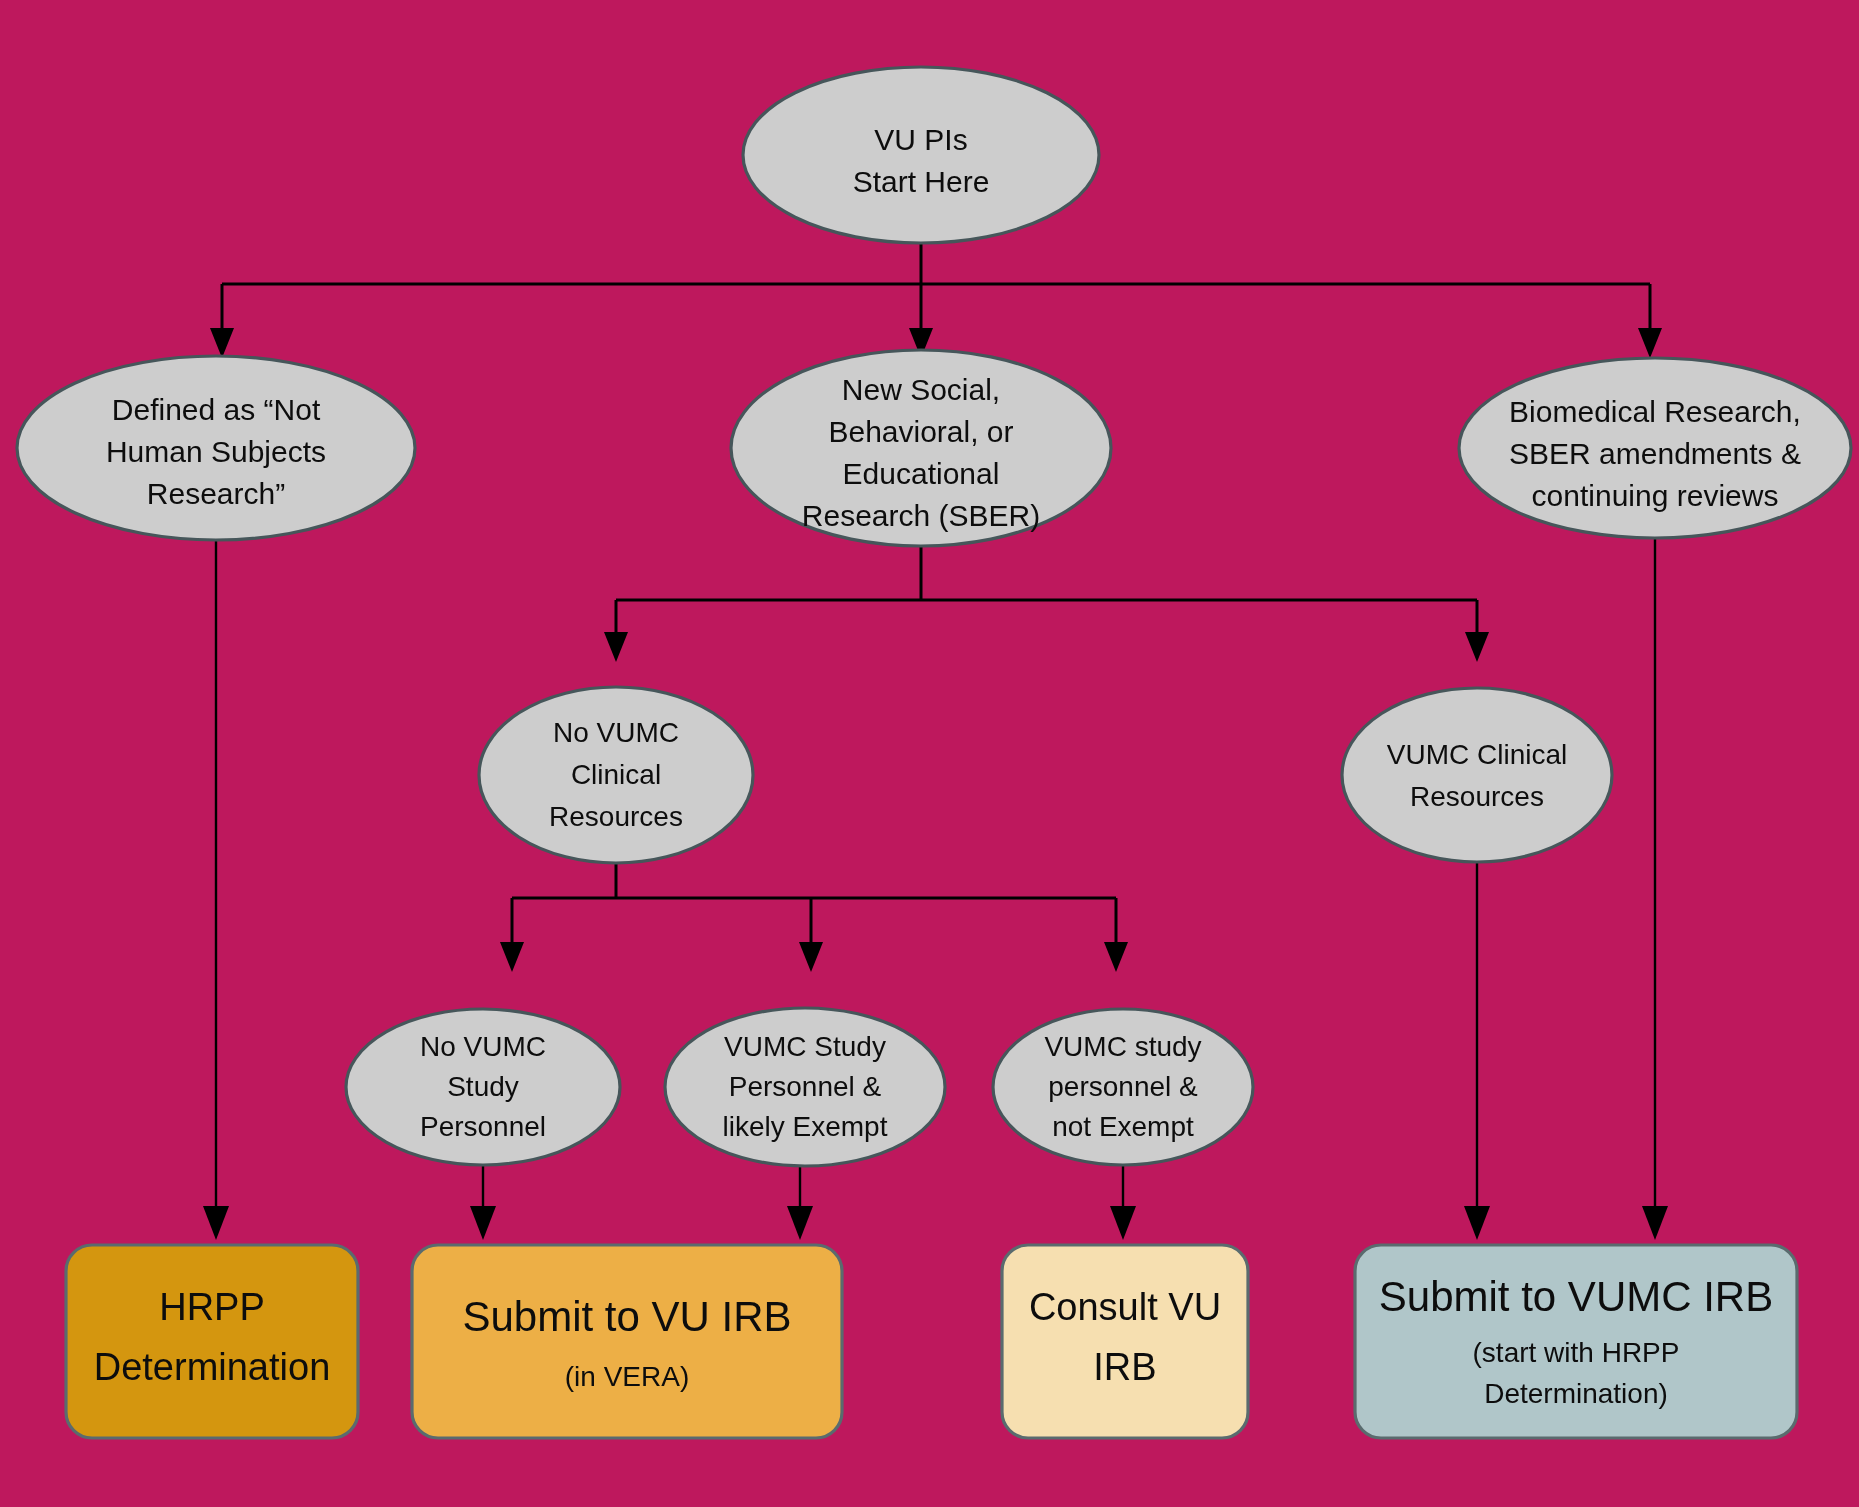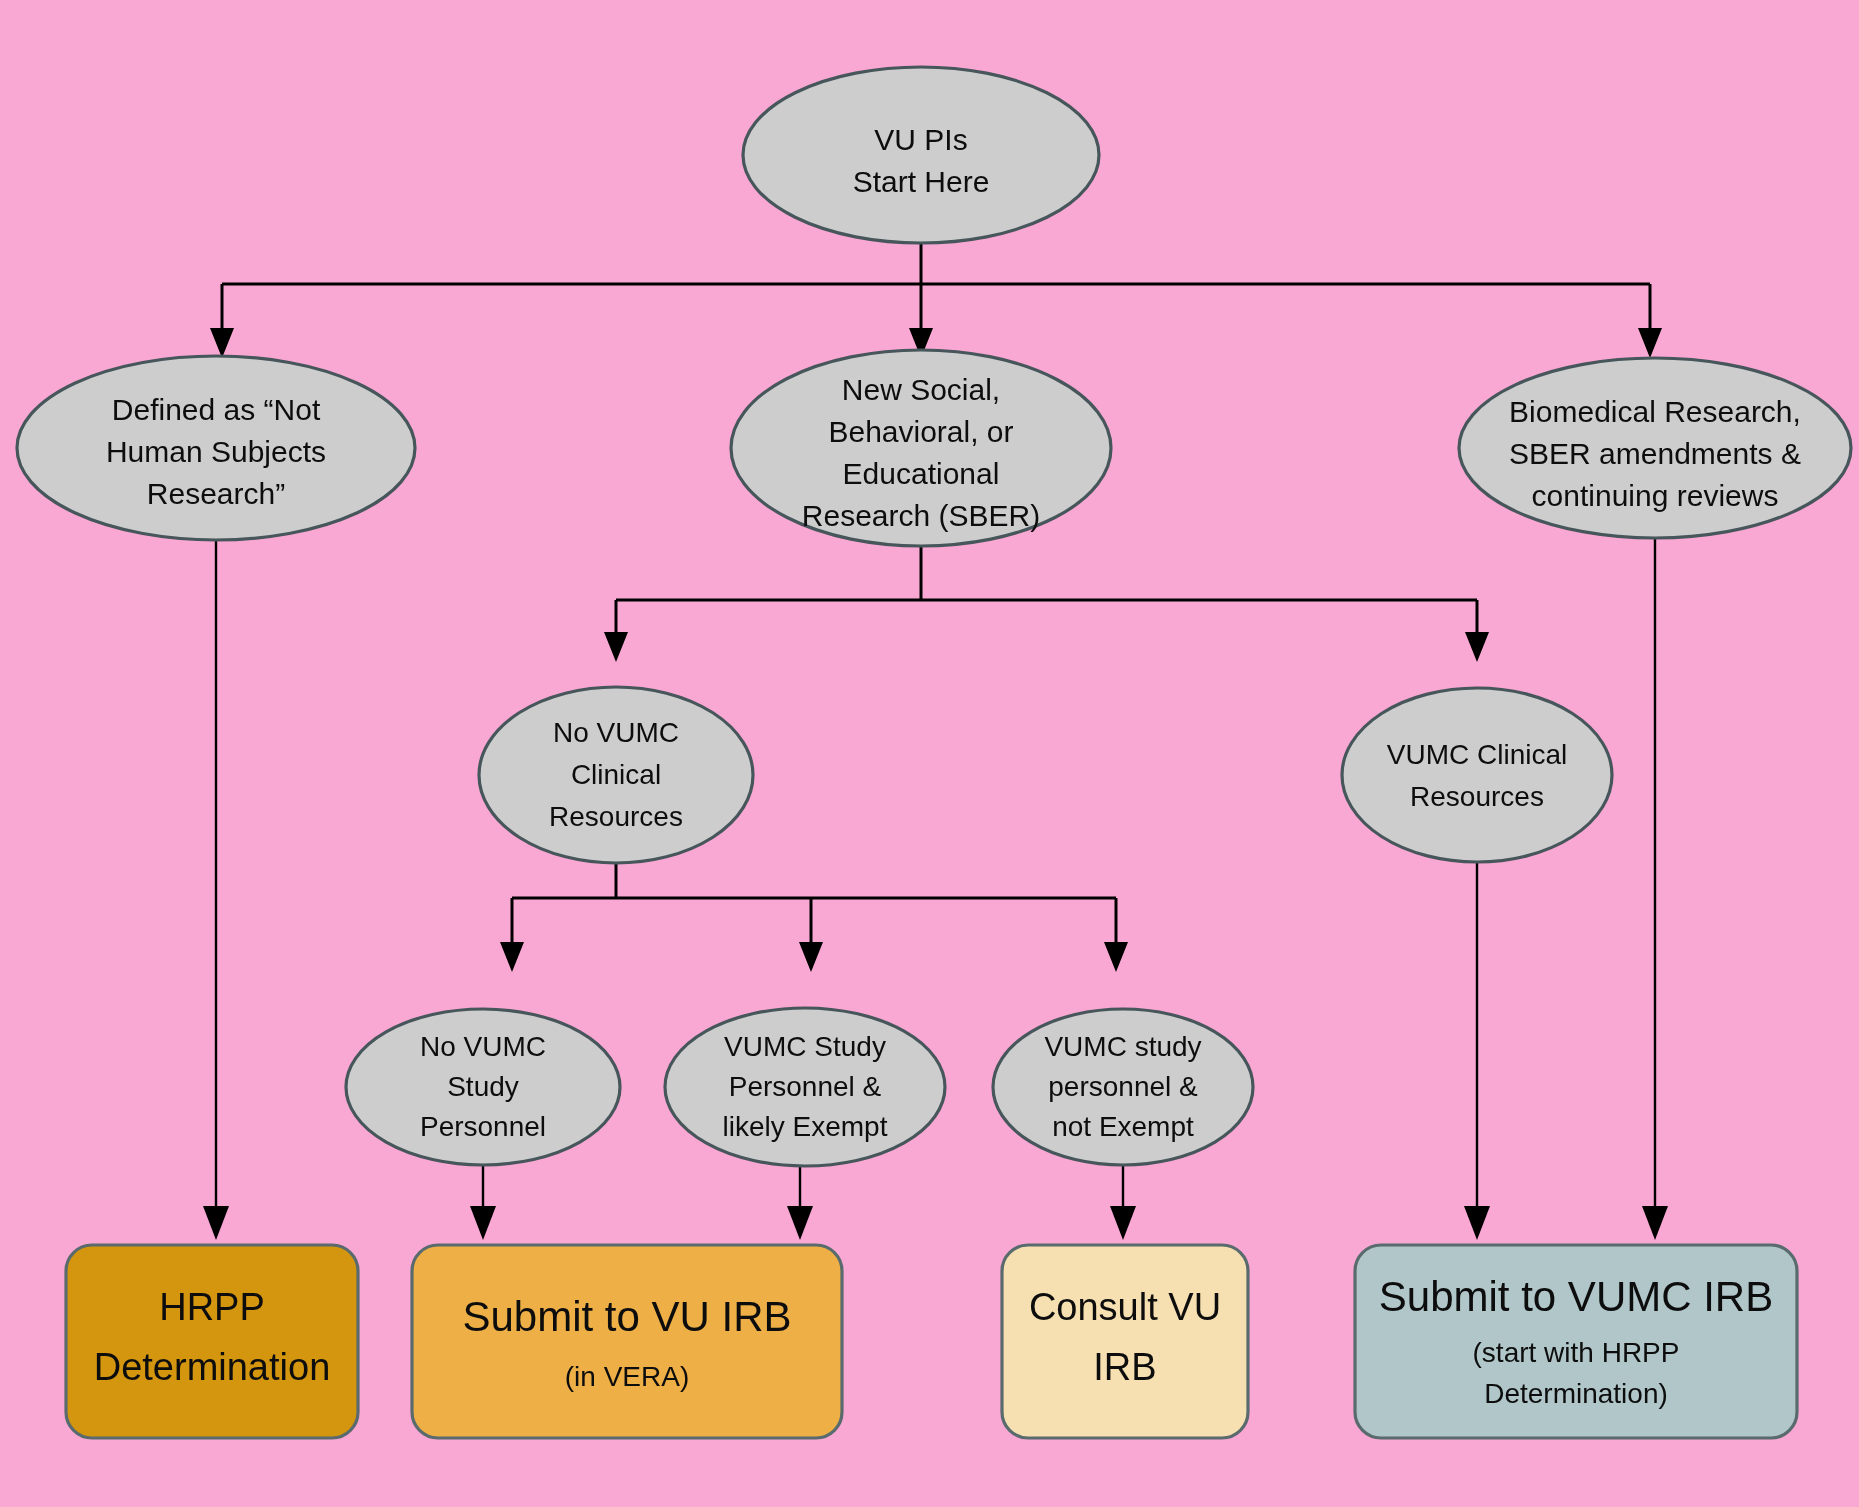--- a/index.html
+++ b/index.html
@@ -10,21 +10,21 @@
   body {
     width: 1859px;
     height: 1507px;
     font-family: "Liberation Sans", sans-serif;
     overflow: hidden;
   }
   #flowchart-root {
     position: relative;
     width: 1859px;
     height: 1507px;
-    background: #f9a8d4;
+    background: #be185d;
   }
   svg#flow-svg {
     position: absolute;
     top: 0;
     left: 0;
     width: 1859px;
     height: 1507px;
   }
   .node-ellipse {
     fill: #cdcdcd;

